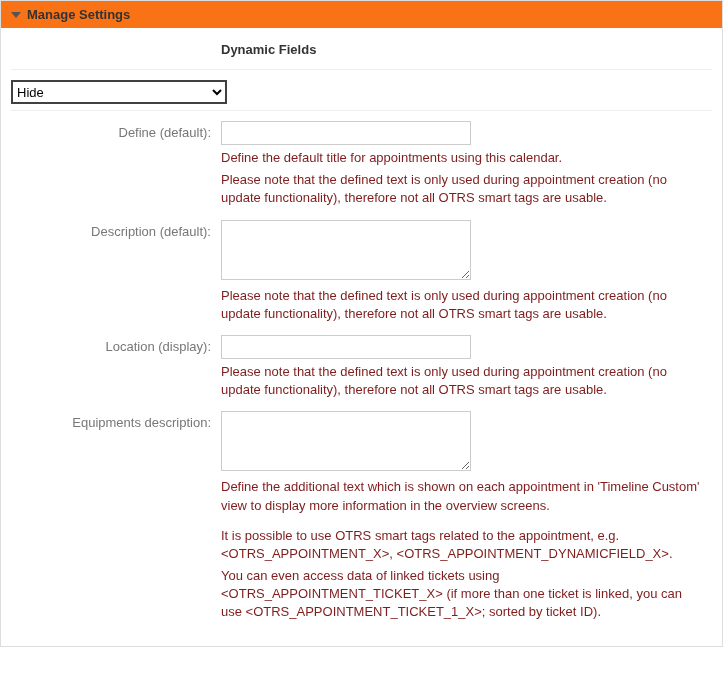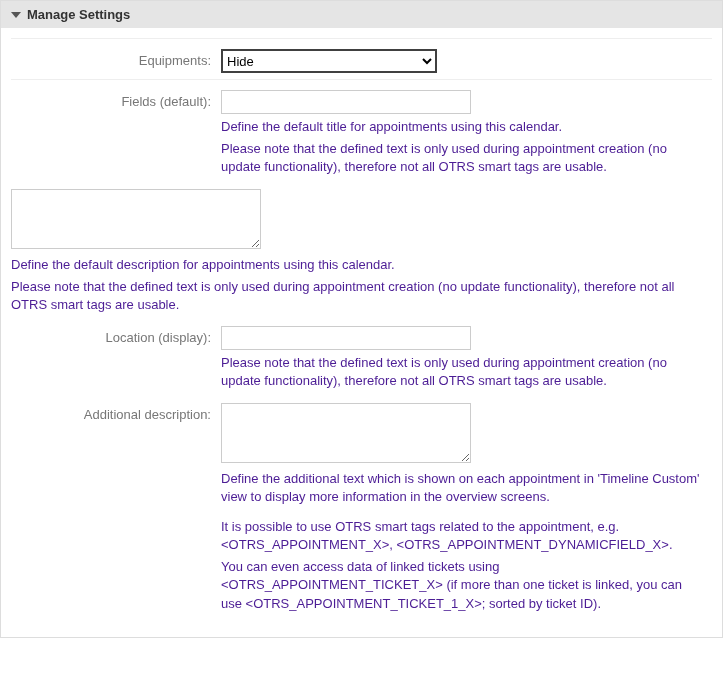--- a/index.html
+++ b/index.html
@@ -8,21 +8,21 @@
     font-family: Arial, Helvetica, sans-serif;
     font-size: 13px;
     color: #333;
     background: #fff;
   }
   .widget {
     width: 723px;
     border: 1px solid #ddd;
   }
   .widget-header {
-    background: #e5e5e5;
+    background: #f97316;
     padding: 6px 10px;
     display: flex;
     align-items: center;
     gap: 6px;
     font-weight: bold;
     color: #333;
   }
   .widget-header .chevron {
     display: inline-block;
     transform: translateY(1px);
@@ -75,21 +75,21 @@
   }
   select.select {
     width: 216px;
     height: 24px;
     border: 2px solid #404040;
     font-family: inherit;
     font-size: 13px;
     background: #fff;
   }
   .helptext {
-    color: #4c1d95;
+    color: #7f1d1d;
     line-height: 1.4;
     margin-top: 4px;
     font-size: 13px;
   }
   .helptext p { margin: 0 0 4px 0; }
   .helptext .block { margin-top: 12px; }
 </style>
 </head>
 <body>
 
@@ -99,66 +99,71 @@
     <span class="chevron">
       <svg width="10" height="10" viewBox="0 0 10 10">
           <polygon points="0,2 10,2 5,8" fill="#555"></polygon>
         </svg>
     </span>
     <span>Manage Settings</span>
   </div>
 
   <div class="widget-body">
 
+    <div class="row">
+      <div class="label-col"></div>
+      <div class="field-col">
+        <div class="section-title">Dynamic Fields</div>
+      </div>
+    </div>
     <div class="section-divider"></div>
 
     <div class="row">
-      <div class="label-col">Equipments:</div>
       <div class="field-col">
         <select class="select">
           <option>Hide</option>
         </select>
       </div>
     </div>
 
     <div class="section-divider"></div>
 
     <div class="row">
-      <div class="label-col">Fields (default):</div>
+      <div class="label-col">Define (default):</div>
       <div class="field-col">
         <input type="text" class="text" value="" style="">
         <div class="helptext">
           <p>Define the default title for appointments using this calendar.</p>
           <p>Please note that the defined text is only used during appointment creation (no update functionality), therefore not all OTRS smart tags are usable.</p>
         </div>
       </div>
     </div>
 
     <div class="row">
+      <div class="label-col">Description (default):</div>
       <div class="field-col">
         <textarea class="text" style=""></textarea>
         <div class="helptext">
-          <p>Define the default description for appointments using this calendar.</p>
           <p>Please note that the defined text is only used during appointment creation (no update functionality), therefore not all OTRS smart tags are usable.</p>
         </div>
       </div>
     </div>
 
     <div class="row">
       <div class="label-col">Location (display):</div>
       <div class="field-col">
         <input type="text" class="text" value="" style="">
         <div class="helptext">
           <p>Please note that the defined text is only used during appointment creation (no update functionality), therefore not all OTRS smart tags are usable.</p>
         </div>
       </div>
     </div>
 
     <div class="row">
-      <div class="label-col">Additional description:</div>
+      <div class="label-col">Equipments description:</div>
       <div class="field-col">
         <textarea class="text" style=""></textarea>
         <div class="helptext">
           <p>Define the additional text which is shown on each appointment in 'Timeline Custom' view to display more information in the overview screens.</p>
           <p class="block">It is possible to use OTRS smart tags related to the appointment, e.g. &lt;OTRS_APPOINTMENT_X&gt;, &lt;OTRS_APPOINTMENT_DYNAMICFIELD_X&gt;.</p>
           <p>You can even access data of linked tickets using &lt;OTRS_APPOINTMENT_TICKET_X&gt; (if more than one ticket is linked, you can use &lt;OTRS_APPOINTMENT_TICKET_1_X&gt;; sorted by ticket ID).</p>
         </div>
       </div>
     </div>
 

